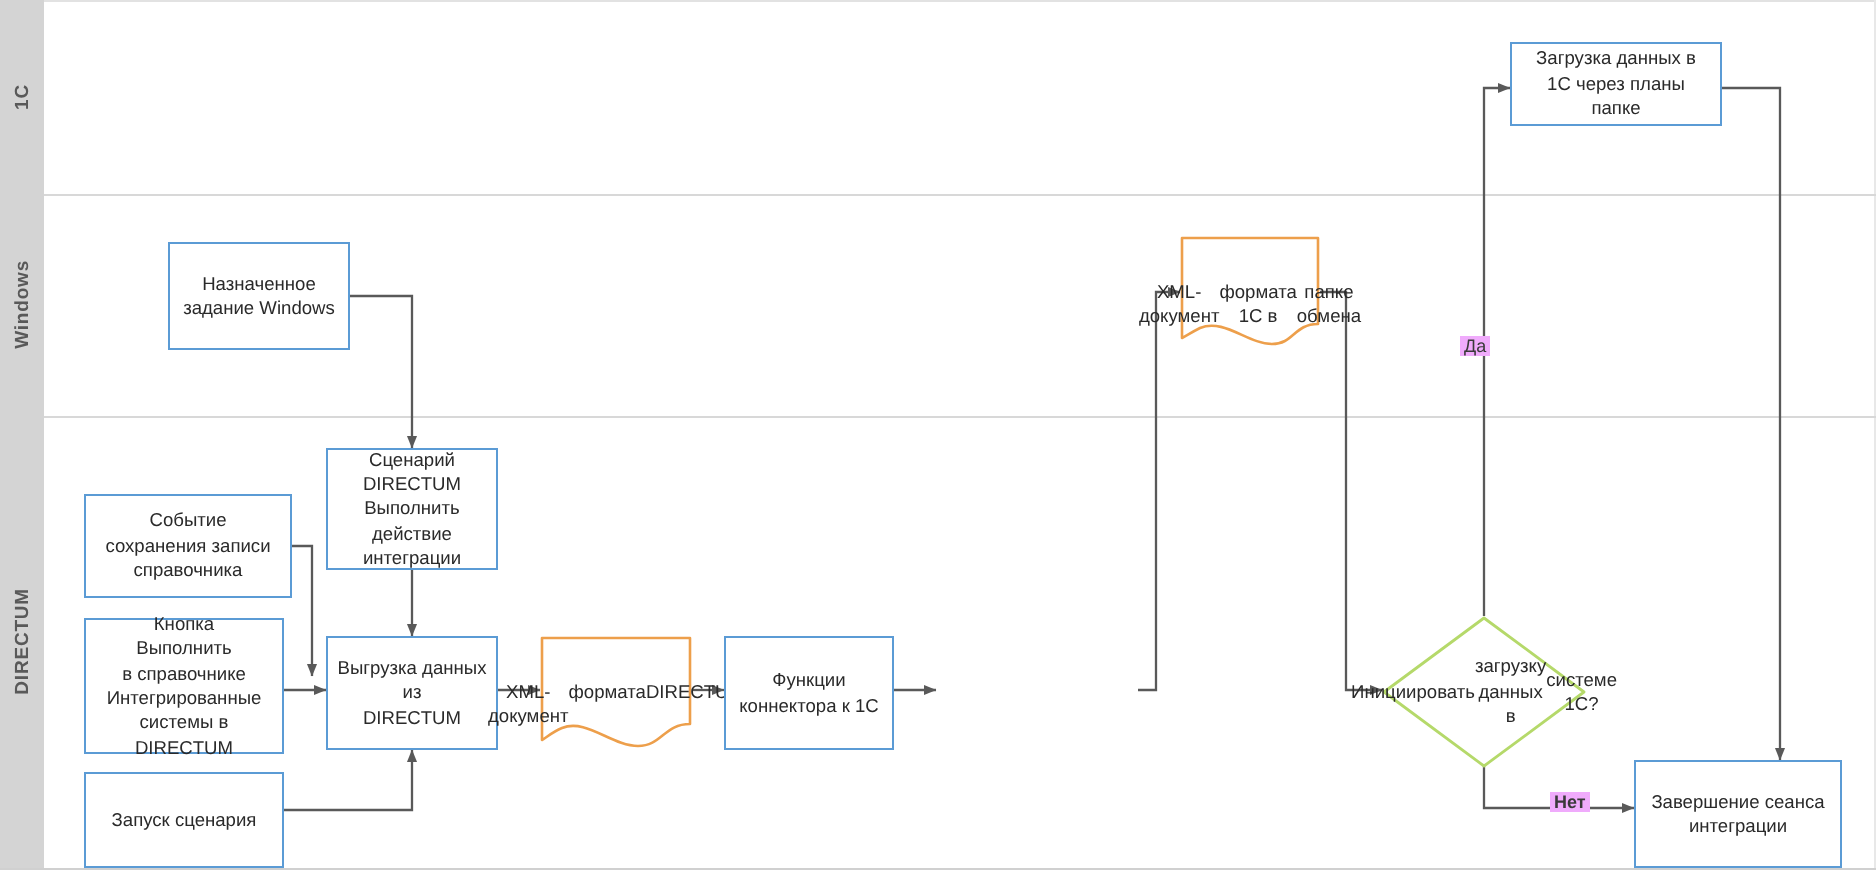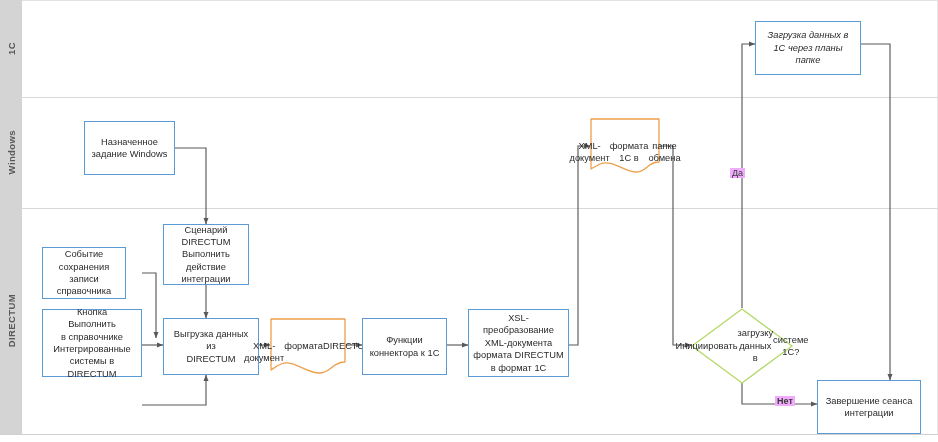--- a/index.html
+++ b/index.html
@@ -94,21 +94,21 @@
 
       <path d="M742,383 L742,404 L817,404"></path>
 
       <path d="M861,44 L890,44 L890,380"></path>
     </g>
   </svg>
 
   <div class="edge-label" style="left:730px;top:168px;">Да</div>
   <div class="edge-label" style="left:775px;top:396px;font-weight:bold;">Нет</div>
 
-  <div class="node proc" style="left:755px;top:21px;width:106px;height:54px;font-style:italic;">
+  <div class="node proc" style="left:755px;top:21px;width:106px;height:42px;">
     <div><span>Загрузка данных в</span><br><span>1С через планы</span><br><span>папке</span></div>
   </div>
 
   <div class="node proc" style="left:42px;top:121px;width:91px;height:54px;margin-left:42px;">
     <div><span>Назначенное</span><br><span>задание Windows</span></div>
   </div>
 
   <div class="doc" style="left:590px;top:118px;width:70px;height:56px;">
     <svg width="70" height="56" viewBox="0 0 70 56" xmlns="http://www.w3.org/2000/svg">
       <path d="M1,1 L69,1 L69,44 C57,44 57,54 46,54 C34,54 22,41 10,46 C6,48 3,50 1,51 Z" fill="#ffffff" stroke="#ed9f4b" stroke-width="1.3" stroke-linejoin="round"></path>
@@ -119,53 +119,53 @@
         <span>формата 1С в</span>
         <br>
         <span>папке обмена</span>
       </div>
   </div>
 
   <div class="node proc" style="left:163px;top:224px;width:86px;height:61px;">
     <div><span>Сценарий</span><br><span>DIRECTUM</span><br><b>Выполнить</b><br><b>действие</b><br><b>интеграции</b></div>
   </div>
 
-  <div class="node proc" style="left:42px;top:247px;width:84px;height:52px;">
+  <div class="node proc" style="left:42px;top:247px;width:104px;height:52px;">
     <div><span>Событие</span><br><span>сохранения записи</span><br><span>справочника</span></div>
   </div>
 
   <div class="node proc" style="left:42px;top:309px;width:100px;height:68px;">
     <div><span>Кнопка </span><br><b>Выполнить</b><br><span>в справочнике</span><br><b>Интегрированные</b><br><b>системы в</b><br><b>DIRECTUM</b></div>
   </div>
 
+  <div class="node proc" style="left:42px;top:386px;width:100px;height:48px;">
+    <div><span>Запуск сценария</span></div>
+  </div>
 
-  <div class="node proc" style="left:163px;top:318px;width:96px;height:57px;">
+  <div class="node proc" style="left:163px;top:318px;width:86px;height:57px;">
     <div><span>Выгрузка данных из</span><br><span>DIRECTUM</span></div>
   </div>
 
   <div class="doc" style="left:270px;top:318px;width:76px;height:57px;">
     <svg width="76" height="57" viewBox="0 0 76 57" xmlns="http://www.w3.org/2000/svg">
       <path d="M1,1 L75,1 L75,44 C62,44 61,55 49,55 C36,55 23,41 11,46 C6,48 3,51 1,52 Z" fill="#ffffff" stroke="#ed9f4b" stroke-width="1.3" stroke-linejoin="round"></path>
     </svg>
     <div class="doc-txt" style="height:57px;">
         <span>XML-документ</span>
         <br>
         <span>формата</span>
         <br>
         <span>DIRECTUM</span>
       </div>
   </div>
 
   <div class="node proc" style="left:362px;top:318px;width:85px;height:57px;">
     <div><span>Функции</span><br><span>коннектора к 1С</span></div>
   </div>
 
-  <div class="node proc" style="left:468px;top:309px;width:101px;height:68px;">
-    <div><span>XSL-</span><br><span>преобразование</span><br><span>XML-документа</span><br><span>формата DIRECTUM</span><br><span>в формат 1С</span></div>
-  </div>
 
   <div class="dec" style="left:691px;top:308px;width:102px;height:76px;">
     <svg width="102" height="76" viewBox="0 0 102 76" xmlns="http://www.w3.org/2000/svg">
       <path d="M51,1 L101,38 L51,75 L1,38 Z" fill="#ffffff" stroke="#b5d96a" stroke-width="1.4" stroke-linejoin="round"></path>
     </svg>
     <div class="dec-txt">
         <span>Инициировать</span>
         <br>
         <span>загрузку данных в</span>
         <br>

